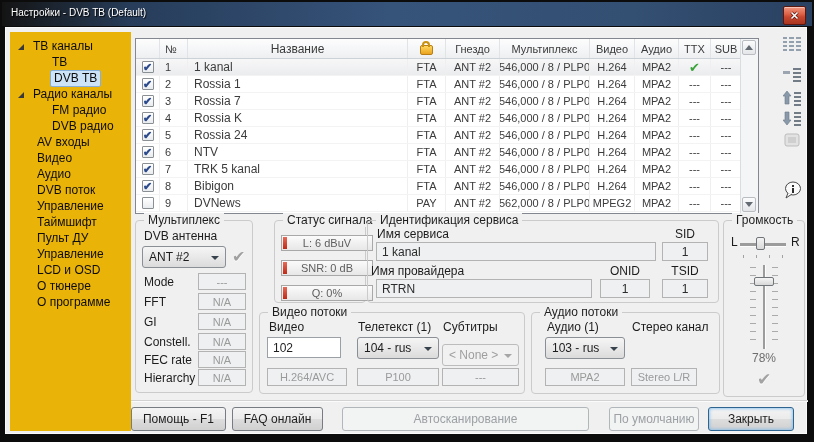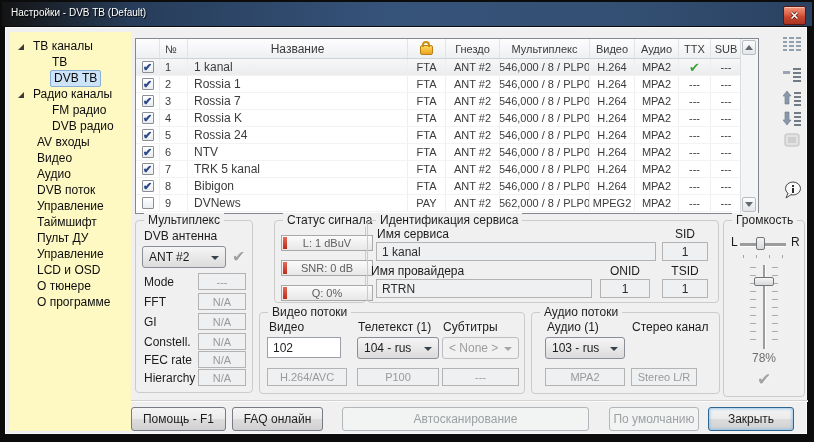--- a/index.html
+++ b/index.html
@@ -10,21 +10,21 @@
     background:linear-gradient(90deg,#141414 0%,#273d5a 16%,#36537a 48%,#334f72 78%,#2a4161 100%);}
   #title{position:absolute;left:9px;top:5px;font-size:10px;color:#ffffff;text-shadow:1px 1px 1px rgba(0,0,0,.9);white-space:nowrap;}
   #closebtn{position:absolute;right:6px;top:4px;width:23px;height:19px;box-sizing:border-box;
     background:linear-gradient(#f1977f,#dc6247 42%,#c74830 58%,#a93420);
     border:1px solid #5e170c;border-radius:2px;box-shadow:inset 0 1px 0 rgba(255,255,255,.45);
     display:flex;align-items:center;justify-content:center;cursor:pointer;}
   
   #content{position:absolute;left:5px;top:27px;width:802px;height:407px;background:#f0f0f0;
     border:1px solid #fafafa;box-sizing:border-box;}
   
-  #tree{position:absolute;left:4px;top:4px;width:121px;height:399px;background:#fef9c3;
+  #tree{position:absolute;left:4px;top:4px;width:121px;height:399px;background:#eab308;
     padding-top:7px;box-sizing:border-box;overflow:hidden;}
   .titem{height:16px;line-height:15px;font-size:12px;color:#0d0d0d;position:relative;white-space:nowrap;cursor:default;}
   .titem .arrow{position:absolute;left:8px;top:5px;width:0;height:0;
     border-top:6px solid transparent;border-right:6px solid #3a3a3a;}
   .tlabel{display:inline-block;padding:0 2px;}
   .m-exp .tlabel{margin-left:21px}
   .m-plain .tlabel{margin-left:25px}
   .m-child .tlabel{margin-left:40px}
   .titem.sel .tlabel{background:#cde3f7;border:1px solid #86aed6;border-radius:2px;padding:0 3px;margin-top:-1px;}
   
@@ -67,21 +67,21 @@
   .tool{position:absolute;left:772px;width:28px;height:22px;display:flex;align-items:center;justify-content:center;cursor:pointer;}
   
   .group{position:absolute;border:1px solid #cbcbcb;border-radius:4px;box-sizing:border-box;background:transparent;}
   .legend{position:absolute;top:-8px;left:8px;background:#f0f0f0;padding:0 4px;font-size:12px;color:#1e1e1e;line-height:14px;white-space:nowrap;}
   .glabel{position:absolute;font-size:12px;color:#1c1c1c;white-space:nowrap;}
   .combo{position:absolute;height:22px;box-sizing:border-box;border:1px solid #898f94;border-radius:3px;
     background:linear-gradient(#f5f5f5,#eaeaea 45%,#dbdbdb);font-size:12px;color:#1c1c1c;
     display:flex;align-items:center;padding-left:6px;cursor:pointer;}
   .combo::after{content:"";position:absolute;right:6px;top:9px;width:0;height:0;
     border-left:4px solid transparent;border-right:4px solid transparent;border-top:4px solid #38424c;}
-  .combo.disabled{color:#9e9e9e;background:#f1f1f1;border-color:#bcbcbc;cursor:default;}
+  .combo.disabled{color:#9e9e9e;background:#f1f1f1;border-color:#bcbcbc;cursor:default;margin-top:7px;}
   .combo.disabled::after{border-top-color:#a6a6a6;}
   .field{position:absolute;box-sizing:border-box;border:1px solid #b3b3b3;background:#eef0f1;
     color:#9a9a9a;font-size:11px;display:flex;align-items:center;justify-content:center;white-space:nowrap;}
   .field.dark{color:#2c2c2c;font-size:12px;}
   .field.left{justify-content:flex-start;padding-left:5px;}
   .input{position:absolute;box-sizing:border-box;border:1px solid #9aa0a6;background:#fff;
     color:#1e1e1e;font-size:12px;display:flex;align-items:center;padding-left:5px;}
   .pbar{position:absolute;left:6px;width:92px;height:16px;box-sizing:border-box;border:1px solid #a8a8a8;
     background:linear-gradient(#fbfbfb,#e7e7e7);font-size:11px;color:#5e5e5e;
     display:flex;align-items:center;justify-content:center;}
@@ -387,21 +387,21 @@
         <div class="field" style="left:62px;top:112px;width:48px;height:17px">N/A</div>
         <div class="glabel" style="left:8px;top:132px">FEC rate</div>
         <div class="field" style="left:62px;top:130px;width:48px;height:17px">N/A</div>
         <div class="glabel" style="left:8px;top:150px">Hierarchy</div>
         <div class="field" style="left:62px;top:148px;width:48px;height:17px">N/A</div>
       </div>
     </div>
 
     <div class="group" style="left:268px;top:192px;width:92px;height:83px">
       <span class="legend">Статус сигнала</span>
-      <div class="pbar" style="top:14px">L: 1 dBuV</div>
+      <div class="pbar" style="top:14px">L: 6 dBuV</div>
       <div class="pbar" style="top:39px">SNR: 0 dB</div>
       <div class="pbar" style="top:64px">Q: 0%</div>
     </div>
 
     <div class="group" style="left:361px;top:192px;width:352px;height:83px">
       <span class="legend">Идентификация сервиса</span>
       <div class="glabel" style="left:9px;top:6px">Имя сервиса</div>
       <div class="glabel" style="left:294px;top:6px;width:46px;text-align:center">SID</div>
       <div class="field dark left" style="left:8px;top:21px;width:280px;height:19px">1 kanal</div>
       <div class="field dark" style="left:294px;top:21px;width:46px;height:19px">1</div>

